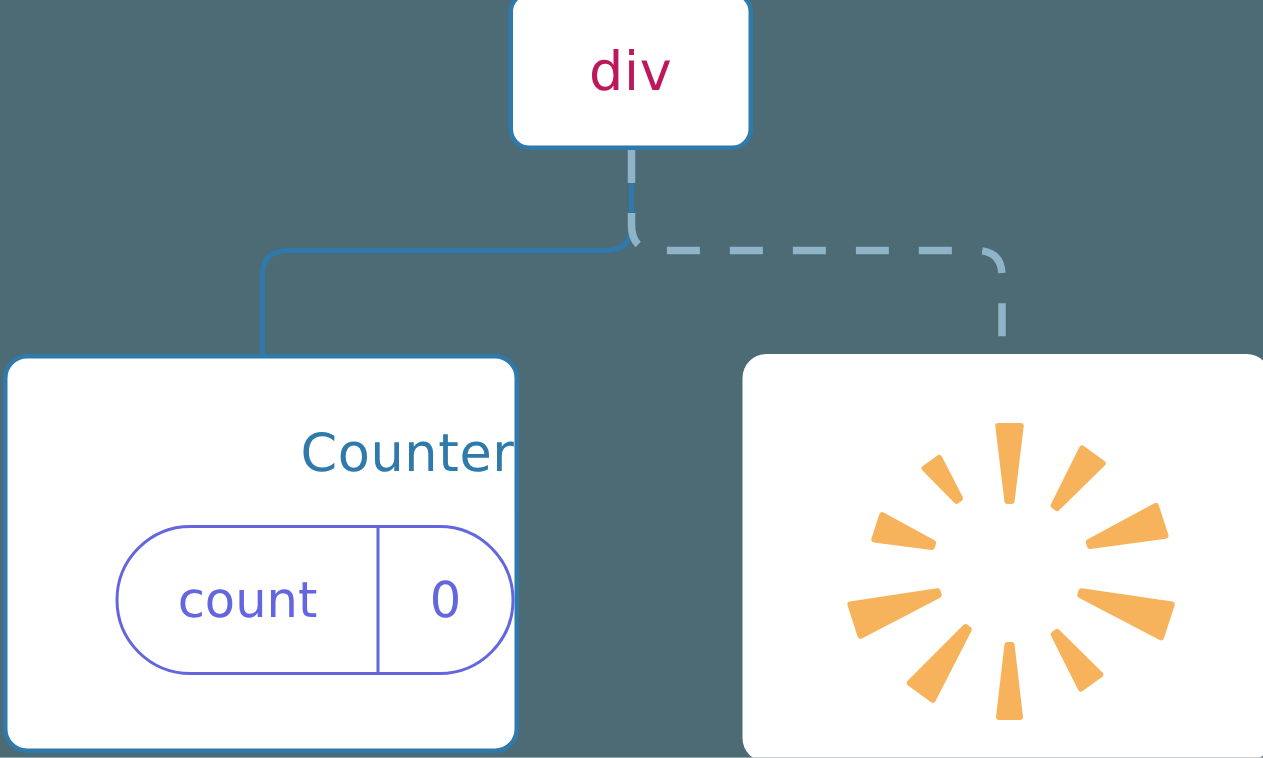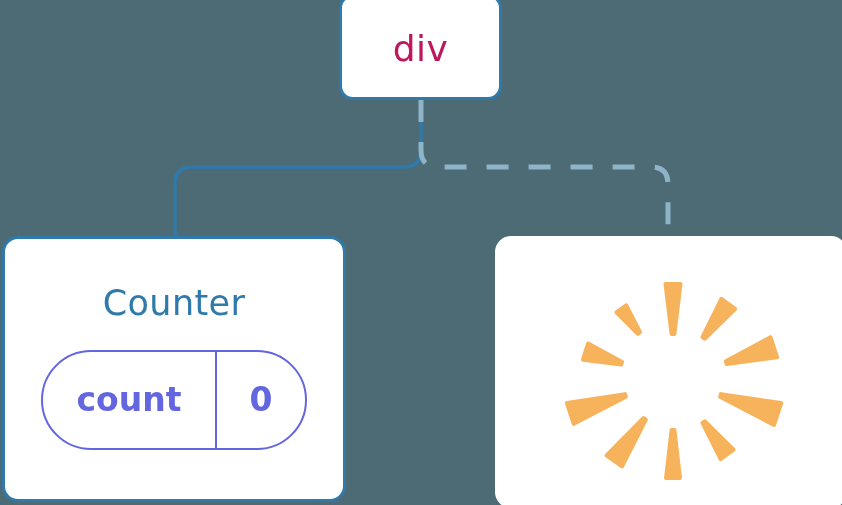--- a/index.html
+++ b/index.html
@@ -54,42 +54,41 @@
 
   #counter-node {
     left: 2px;
     top: 236px;
     width: 344px;
     height: 266px;
     border: 3px solid #2f79ab;
     border-radius: 16px;
     display: flex;
     flex-direction: column;
-    align-items: center;
+    align-items: flex-end;
   }
   #counter-node .node-title {
     font-size: 35px;
     color: #2f79ab;
     letter-spacing: 0.4px;
     margin-top: 47px;
     line-height: 1;
   }
 
   
   .state-pill {
     margin-top: 29px;
     width: 266px;
     height: 100px;
     border: 2px solid #6366de;
     border-radius: 52px;
     display: flex;
     align-items: stretch;
     box-sizing: border-box;
     background: transparent;
-    font-weight: bold;
   }
   .pill-key, .pill-val {
     display: flex;
     align-items: center;
     justify-content: center;
     color: #6366de;
     font-size: 33px;
     line-height: 1;
     box-sizing: border-box;
   }

